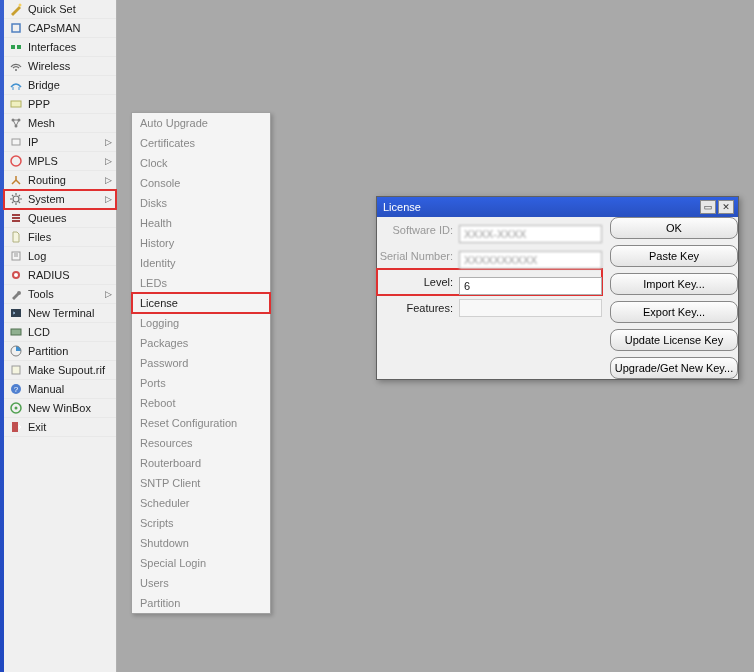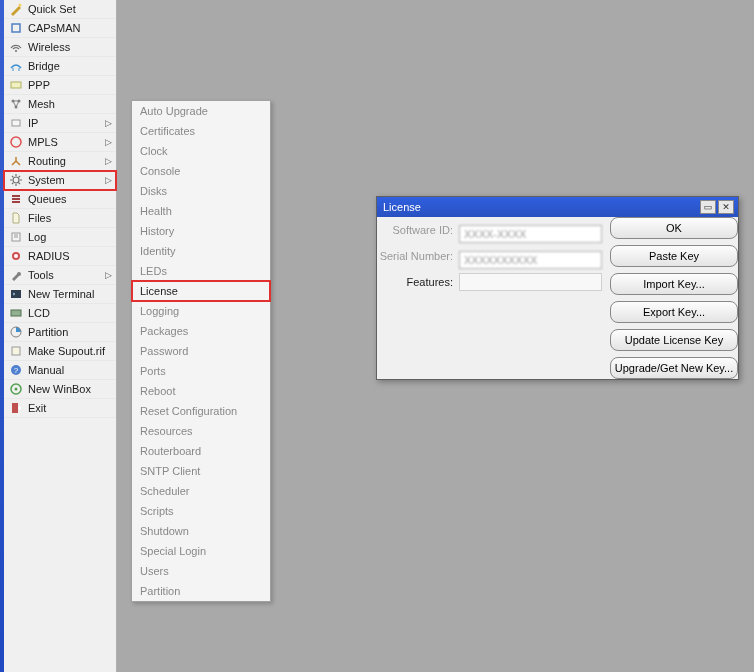--- a/index.html
+++ b/index.html
@@ -66,21 +66,21 @@
   color: #202020;
 }
 .mi-arrow {
   font-size: 9px;
   color: #606060;
   margin-left: 2px;
 }
 .submenu {
   position: absolute;
   left: 131px;
-  top: 100px;
+  top: 112px;
   width: 140px;
   background: #f4f4f4;
   border: 1px solid #a0a0a0;
   box-shadow: 2px 2px 4px rgba(0,0,0,0.2);
 }
 .sub-item {
   height: 20px;
   display: flex;
   align-items: center;
   padding: 0 8px;
@@ -208,20 +208,29 @@
       </span>
       <span class="mi-label">Quick Set</span>
     </div>
     <div class="menu-item">
       <span class="mi-icon">
         <svg width="14" height="14" viewBox="0 0 14 14">
           <rect x="3" y="3" width="8" height="8" fill="none" stroke="#5080c0" stroke-width="1.5"></rect>
         </svg>
       </span>
       <span class="mi-label">CAPsMAN</span>
+    </div>
+    <div class="menu-item">
+      <span class="mi-icon">
+        <svg width="14" height="14" viewBox="0 0 14 14">
+          <rect x="2" y="5" width="4" height="4" fill="#30a050"></rect>
+          <rect x="8" y="5" width="4" height="4" fill="#30a050"></rect>
+        </svg>
+      </span>
+      <span class="mi-label">Interfaces</span>
     </div>
     <div class="menu-item">
       <span class="mi-icon">
         <svg width="14" height="14" viewBox="0 0 14 14">
           <path d="M2 8a6 6 0 0110 0M4 9a4 4 0 016 0" fill="none" stroke="#707070" stroke-width="1.2"></path>
           <circle cx="7" cy="11" r="1" fill="#707070"></circle>
         </svg>
       </span>
       <span class="mi-label">Wireless</span>
     </div>
@@ -437,20 +446,24 @@
   <div class="dlg-body">
     <div class="dlg-fields">
       <div class="field-row">
         <div class="field-label blurred">Software ID:</div>
         <div class="field-value">XXXX-XXXX</div>
       </div>
       <div class="field-row">
         <div class="field-label blurred">Serial Number:</div>
         <div class="field-value">XXXXXXXXXX</div>
       </div>
+      <div class="field-row highlighted">
+        <div class="field-label sharp">Level:</div>
+        <div class="field-value sharp">6</div>
+      </div>
       <div class="field-row">
         <div class="field-label sharp">Features:</div>
         <div class="field-features"></div>
       </div>
     </div>
     <div class="dlg-buttons">
       <button class="win-btn">OK</button>
       <button class="win-btn">Paste Key</button>
       <button class="win-btn">Import Key...</button>
       <button class="win-btn">Export Key...</button>

